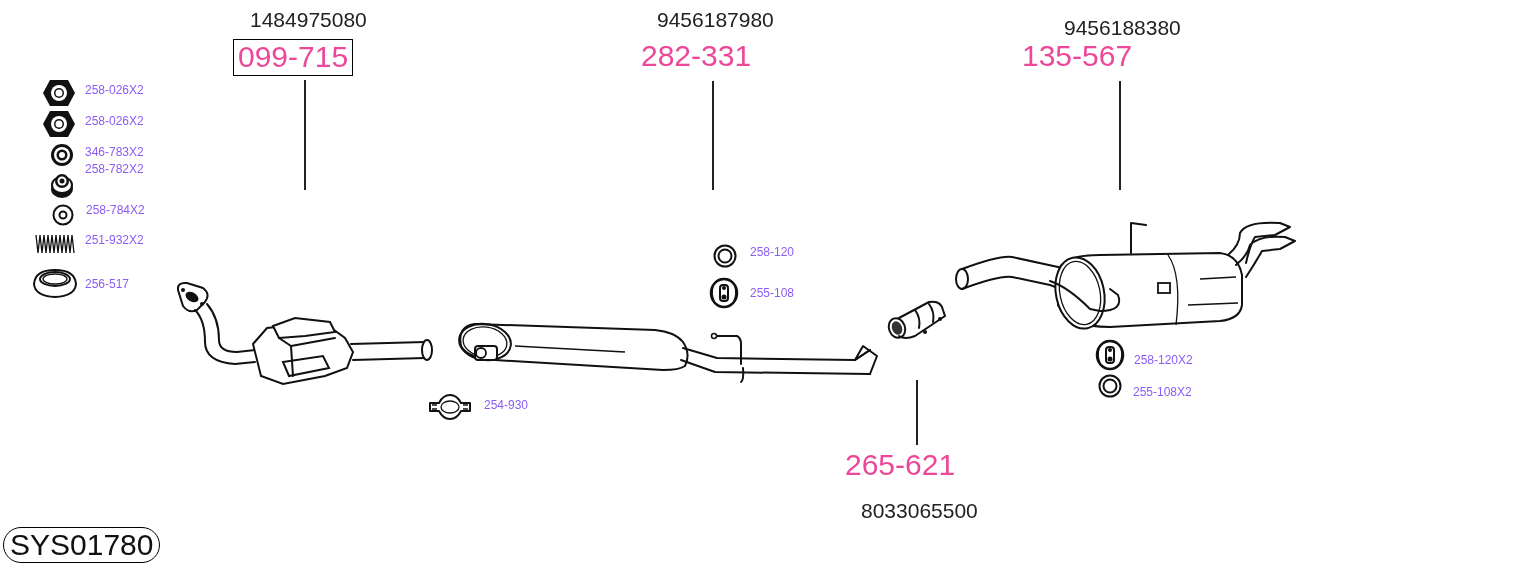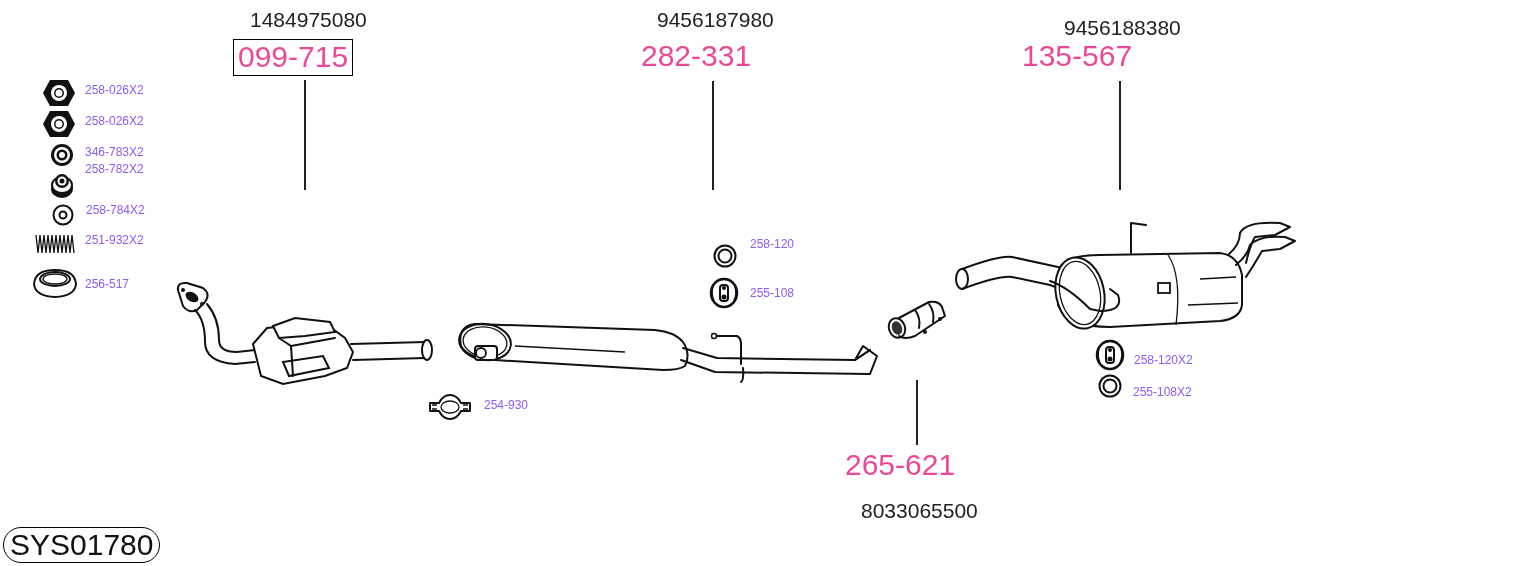--- a/index.html
+++ b/index.html
@@ -107,21 +107,21 @@
 
   <path class="s" d="M176,64 L250,62"></path>
   <path class="s" d="M178,80 L250,78"></path>
   <ellipse class="f" cx="252" cy="70" rx="5" ry="10"></ellipse>
 </svg>
 
 <svg style="left:713px;top:243px;" width="26" height="26">
   <circle cx="12" cy="13" r="10.5" fill="none" stroke="#111" stroke-width="2"></circle>
   <circle cx="12" cy="13" r="6.5" fill="none" stroke="#111" stroke-width="2"></circle>
 </svg>
-<div class="abs acc" style="left:750px;top:238px;">258-120</div>
+<div class="abs acc" style="left:750px;top:246px;">258-120</div>
 
 <svg style="left:708px;top:275px;" width="32" height="34">
   <ellipse cx="16" cy="18" rx="13" ry="14" fill="#fff" stroke="#111" stroke-width="2.5"></ellipse>
   <path class="s" d="M9,6 Q16,2 23,6"></path>
   <rect x="12" y="10" width="8" height="16" rx="3" fill="#fff" stroke="#111" stroke-width="2"></rect>
   <circle cx="16" cy="13" r="2" fill="#111"></circle>
     <circle cx="16" cy="22" r="2.5" fill="#111"></circle>
   <path class="t" d="M5,12 Q3,18 6,26 M27,12 Q29,18 26,26"></path>
 </svg>
 <div class="abs acc" style="left:750px;top:287px;">255-108</div>

